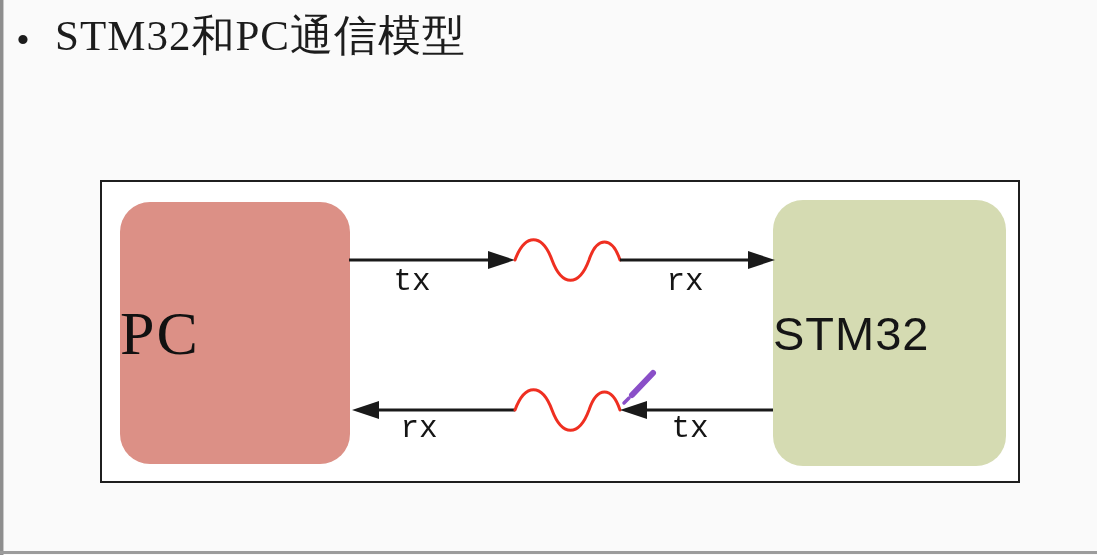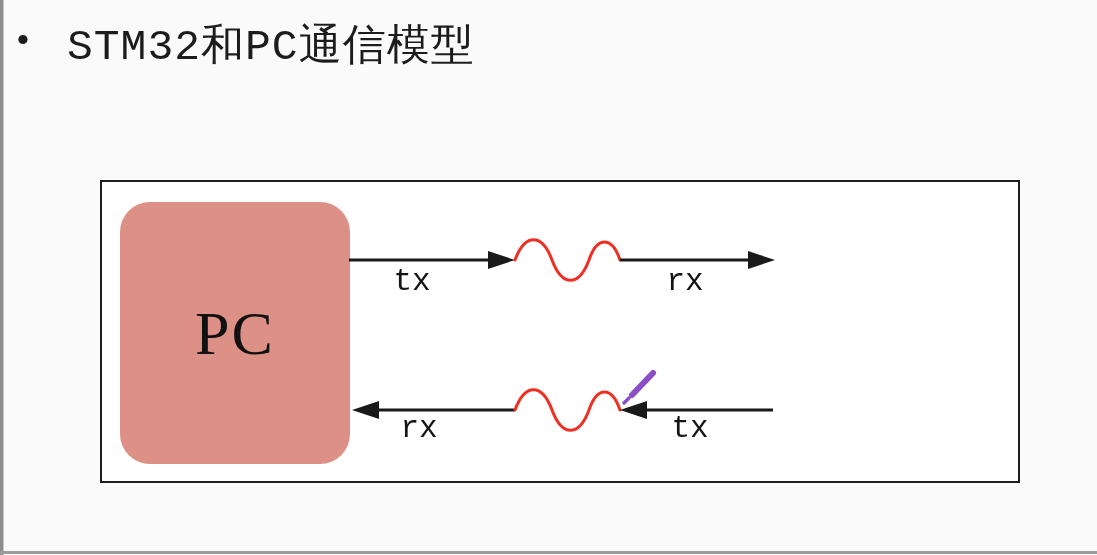--- a/index.html
+++ b/index.html
@@ -19,35 +19,35 @@
     background:#9c9c9c;
   }
   .title-row{
     position:absolute;left:0;top:6px;width:1000px;height:60px;
   }
   .bullet{
     position:absolute;left:17px;top:16px;
     font-size:34px;color:#1c1c1c;line-height:34px;
   }
   .page-title{
-    position:absolute;left:55px;top:0;margin:12px;
+    position:absolute;left:55px;top:0;margin:0;
     font-size:43px;font-weight:500;color:#1c1c1c;
     letter-spacing:1px;line-height:60px;
-    font-family:Liberation Mono, monospace;
+    font-family:Liberation Serif, serif;
   }
   .diagram{
     position:absolute;left:100px;top:180px;
     width:920px;height:303px;
     background:#ffffff;
     border:2px solid #1f1f1f;
     box-sizing:border-box;
   }
   .node{
     position:absolute;
-    display:flex;align-items:center;justify-content:center;
+    display:flex;align-items:center;
     box-sizing:border-box;
   }
   .pc-node{
     left:18px;top:20px;width:230px;height:262px;
     background:#dc9086;border-radius:30px;
   }
   .pc-node .node-label{
     font-family:"Liberation Serif", serif;
     font-size:62px;color:#111;letter-spacing:2px;
   }
@@ -88,20 +88,23 @@
     <span class="bullet">•</span>
     <h1 class="page-title">STM32和PC通信模型</h1>
   </div>
 
   <div class="diagram">
 
     <div class="node pc-node">
       <span class="node-label">PC</span>
     </div>
 
+    <div class="node stm-node">
+      <span class="node-label">STM32</span>
+    </div>
 
     <svg class="links-layer" viewBox="0 0 916 299" xmlns="http://www.w3.org/2000/svg">
 
       <g stroke="#1a1a1a" stroke-width="3" fill="none">
         <line x1="247" y1="78" x2="388" y2="78"></line>
         <polygon points="386,69 413,78 386,87" fill="#1a1a1a" stroke="none"></polygon>
         <path d="M413 78 c10 -27 27 -27 37 0 c10 27 27 27 37 0 c8 -24 23 -24 31 0" stroke="#ef2f21" stroke-width="3" stroke-linecap="round"></path>
         <line x1="518" y1="78" x2="648" y2="78"></line>
         <polygon points="646,69 673,78 646,87" fill="#1a1a1a" stroke="none"></polygon>
       </g>

